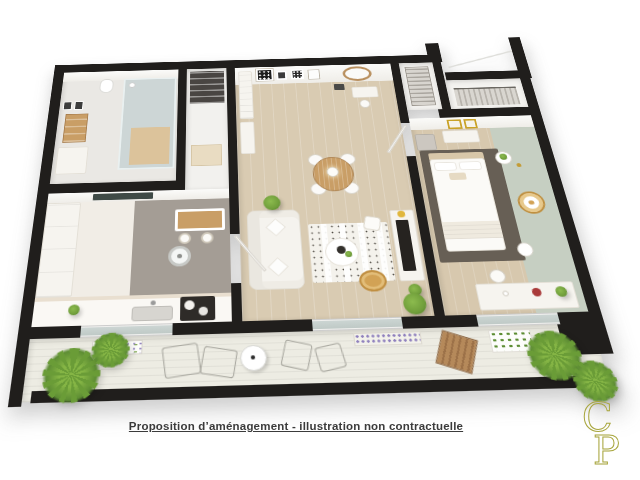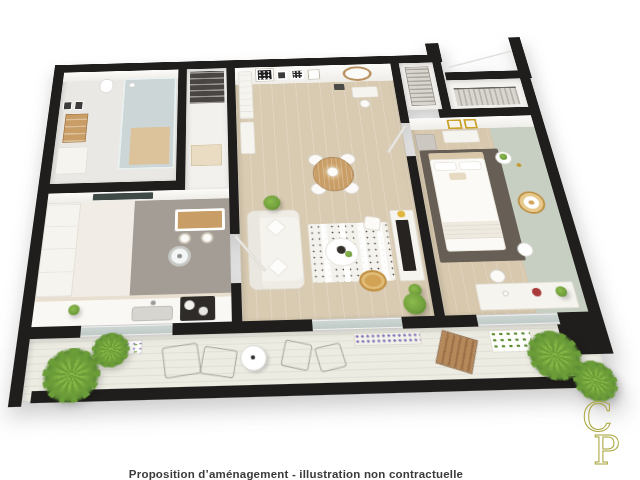--- a/index.html
+++ b/index.html
@@ -24,22 +24,22 @@
          box-shadow:2px 3px 4px rgba(0,0,0,.22);}
   .palm{z-index:56;border-radius:50%;
         background:
           repeating-conic-gradient(#6a9c37 0deg 13deg, rgba(106,156,55,0) 13deg 27deg),
           radial-gradient(circle, #85b545 0 30%, #5d8d33 62%, rgba(93,141,51,0) 72%);
         filter:drop-shadow(2px 3px 3px rgba(0,0,0,.18));}
   .sketch{background:transparent;border:1.5px solid #a9a8a0;border-radius:3px;z-index:20;}
   .stripes-v{background:repeating-linear-gradient(90deg,#d9d6d0 0 4px,#b8b4ad 4px 6px);}
   .stripes-h{background:repeating-linear-gradient(0deg,#d8d5cf 0 4px,#aaa69f 4px 6px);}
   .doorleaf{width:3px;background:#fcfcfa;border:1px solid #d5d1c9;z-index:44;}
-  .caption{position:absolute;left:0;top:468px;width:592px;text-align:center;
-           font-size:11.5px;font-weight:600;letter-spacing:.2px;color:var(--caption-color,#3b3b3b);}
+  .caption{position:absolute;left:0;top:420px;width:592px;text-align:center;
+           font-size:11.5px;font-weight:600;letter-spacing:.2px;color:var(--caption-color,#3b3b3b);text-decoration:underline;}
   .logo{position:absolute;right:14px;bottom:4px;width:52px;height:80px;z-index:90;}
 </style>
 </head>
 <body>
 
 <div class="plan-wrap">
  <div class="plan">
 
   <div class="floor" style="left:12px;top:12px;width:136px;height:156px;background:var(--bath-floor,#eae8e4);"></div>
   <div class="floor" style="left:158px;top:12px;width:47px;height:168px;background:var(--hall-floor,#f2f1ee);"></div>

